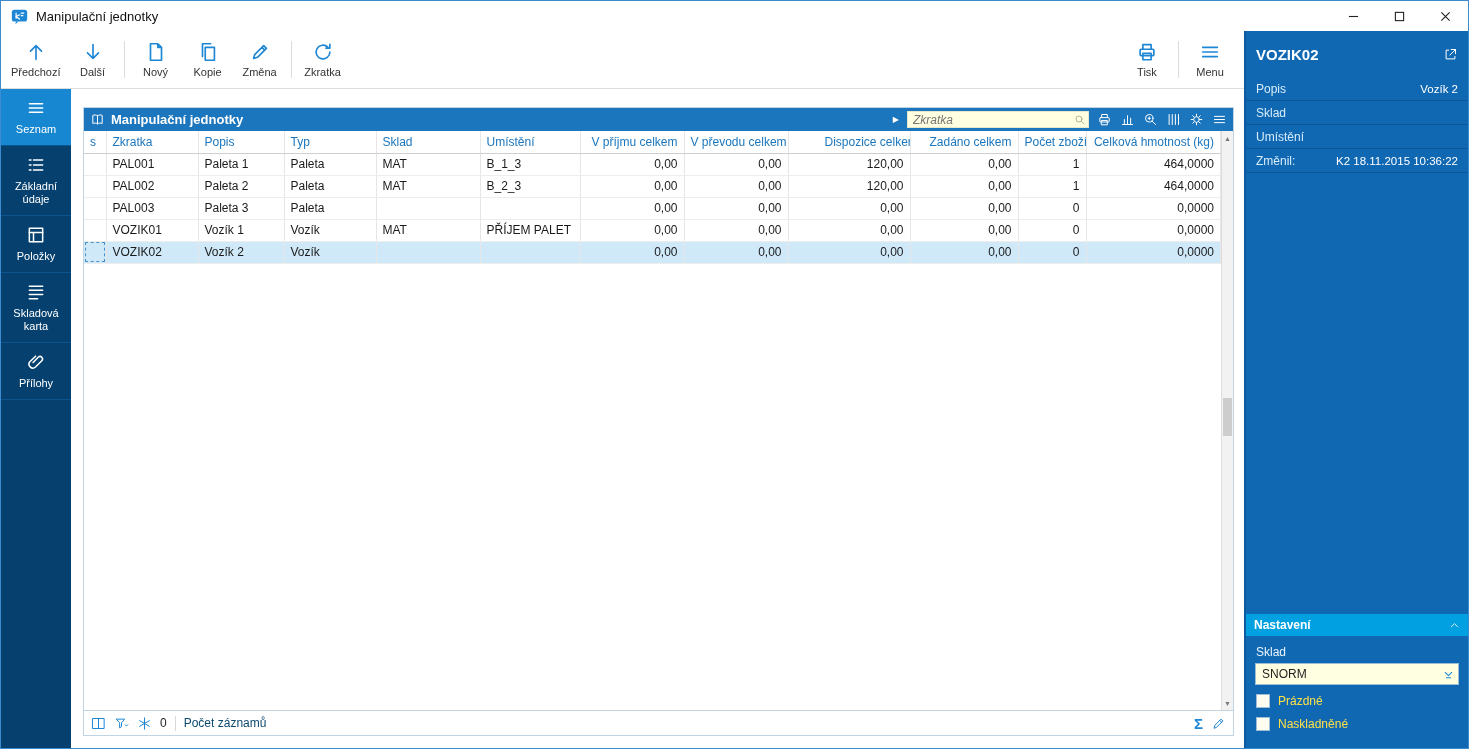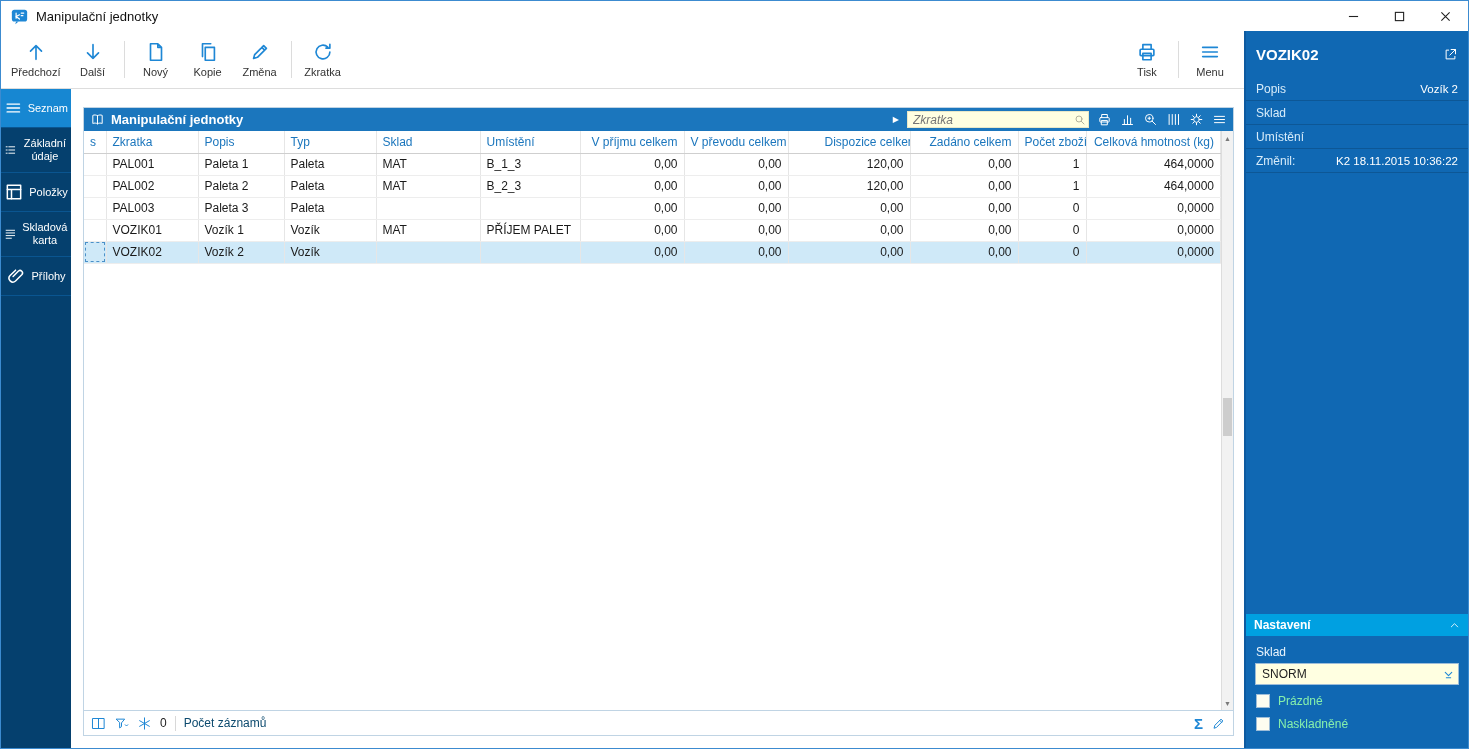--- a/index.html
+++ b/index.html
@@ -22,21 +22,21 @@
   
   .toolbar{height:58px;background:#fff;border-bottom:1px solid #ddd;display:flex;align-items:stretch;padding:2px 8px 2px 4px;flex:0 0 auto;}
   .tbtn{display:flex;flex-direction:column;align-items:center;justify-content:center;gap:3px;min-width:52px;padding:2px 6px;border:none;background:#fff;font-family:inherit;font-size:11px;color:#333;}
   .tbtn svg{width:22px;height:22px;stroke:#1e87d5;fill:none;stroke-width:1.8;stroke-linecap:round;stroke-linejoin:round;}
   .tb-sep{width:1px;background:#dcdcdc;margin:8px 5px;}
   .tb-spacer{flex:1;}
 
   
   .body-row{flex:1;display:flex;min-height:0;}
   .sidebar{width:70px;background:#05406e;flex:0 0 auto;display:flex;flex-direction:column;}
-  .sb-item{display:flex;flex-direction:row;align-items:center;justify-content:center;gap:5px;padding:9px 3px;border-bottom:1px solid #0a5590;color:#fff;font-size:11px;line-height:13px;text-align:center;cursor:pointer;}
+  .sb-item{display:flex;flex-direction:column;align-items:center;justify-content:center;gap:5px;padding:9px 3px;border-bottom:1px solid #0a5590;color:#fff;font-size:11px;line-height:13px;text-align:center;cursor:pointer;}
   .sb-item.active{background:#1787d2;}
   .sb-item svg{width:20px;height:20px;stroke:#fff;fill:none;stroke-width:1.8;stroke-linecap:round;stroke-linejoin:round;}
 
   .main{flex:1;min-width:0;background:#fff;padding:18px 10px 12px 12px;display:flex;flex-direction:column;}
 
   
   .grid{flex:1;border:1px solid #c0d4e4;display:flex;flex-direction:column;min-height:0;}
   .grid-titlebar{height:23px;background:#1b76bd;color:#fff;display:flex;align-items:center;padding:0 6px;gap:6px;flex:0 0 auto;}
   .grid-titlebar svg{width:15px;height:15px;stroke:#fff;fill:none;stroke-width:1.6;stroke-linecap:round;stroke-linejoin:round;}
   .gt-title{font-size:13px;font-weight:bold;white-space:nowrap;}
@@ -86,21 +86,21 @@
   .rp-sec{height:22px;background:#00a0e1;display:flex;align-items:center;justify-content:space-between;padding:0 8px;font-size:12px;font-weight:bold;flex:0 0 auto;}
   .rp-sec svg{width:11px;height:11px;stroke:#fff;fill:none;stroke-width:1.8;stroke-linecap:round;stroke-linejoin:round;}
   .rp-field{min-height:24px;display:flex;align-items:center;justify-content:space-between;padding:0 10px;border-bottom:1px solid rgba(0,0,0,0.16);font-size:12px;flex:0 0 auto;}
   .rp-field .lbl{color:#d7ecfa;}
   .rp-field .val{color:#fff;font-size:11.5px;}
   .rp-spacer{flex:1;}
   .rp-settings{padding:6px 9px 8px 9px;flex:0 0 auto;}
   .rp-label{font-size:12px;color:#eaf4fc;margin:3px 1px 4px 1px;}
   .combo{height:22px;background:#ffffe1;border:1px solid #9dbdd8;display:flex;align-items:center;justify-content:space-between;padding:0 3px 0 6px;font-size:12px;color:#222;margin-bottom:9px;cursor:pointer;}
   .combo svg{width:13px;height:13px;stroke:#1e87d5;fill:none;stroke-width:2;stroke-linecap:round;stroke-linejoin:round;}
-  .cb-row{display:flex;align-items:center;gap:8px;font-size:12px;color:#86efac;margin:9px 1px;cursor:pointer;}
+  .cb-row{display:flex;align-items:center;gap:8px;font-size:12px;color:#fde047;margin:9px 1px;cursor:pointer;}
   .cb{width:14px;height:14px;background:#fdfdf0;border:1px solid #9dbdd8;flex:0 0 auto;}
 </style>
 </head>
 <body>
 
 <div class="window">
 
   <div class="titlebar">
     <svg class="app-icon" viewBox="0 0 20 20">
         <rect x="1" y="2" width="18" height="14" rx="3" fill="#1e87d5"></rect>

